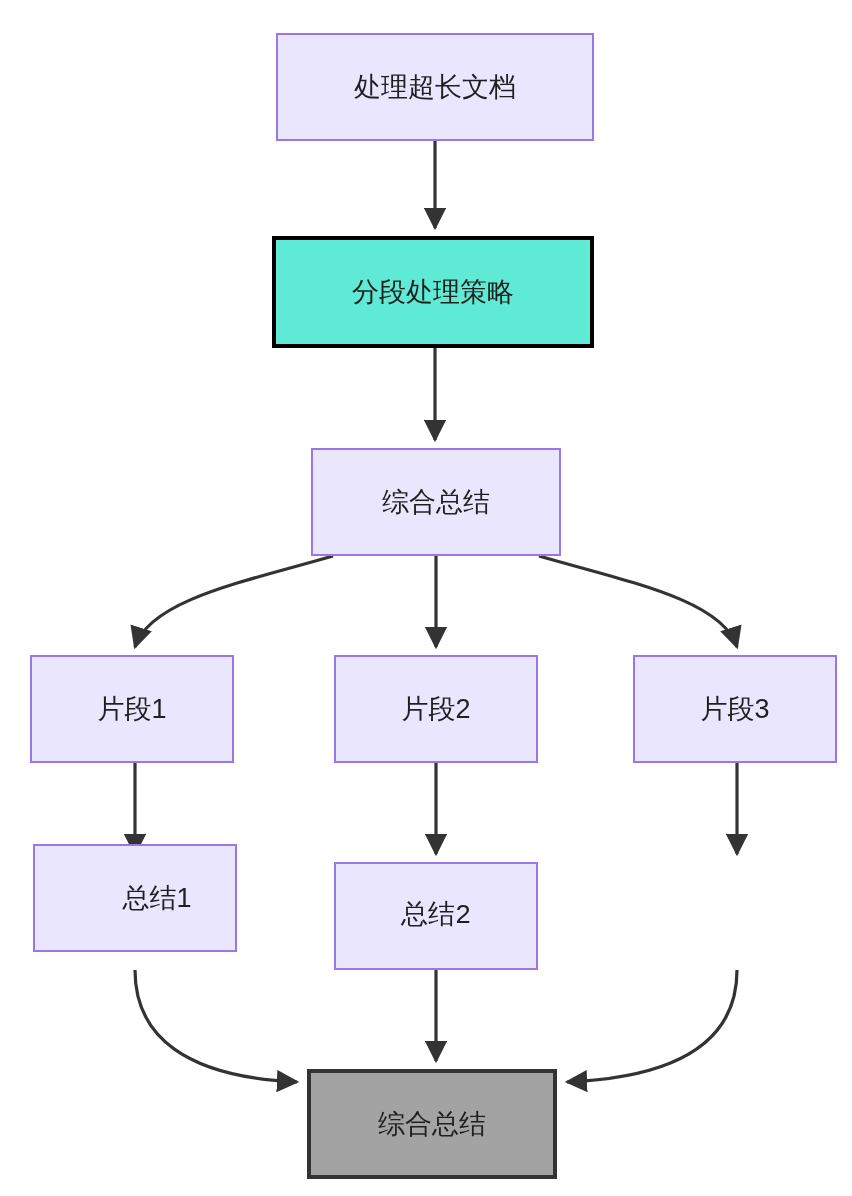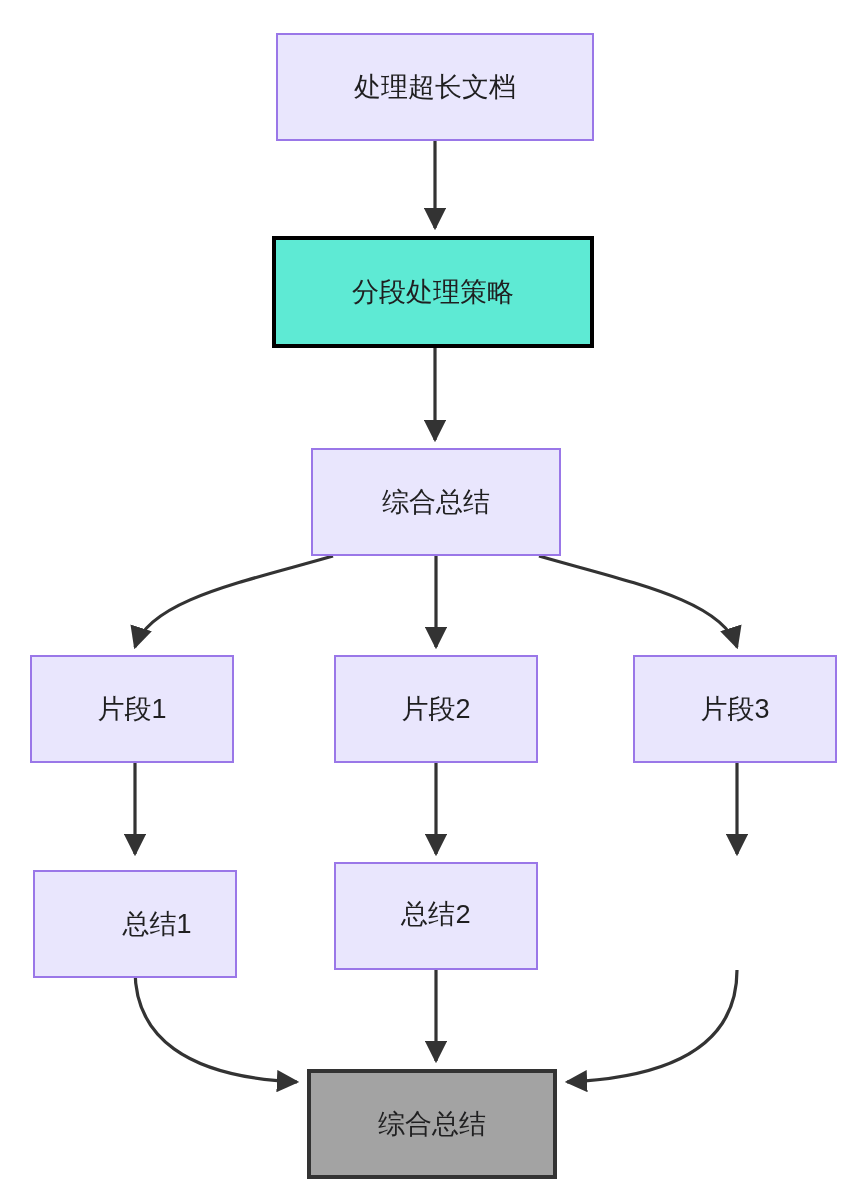--- a/index.html
+++ b/index.html
@@ -60,21 +60,21 @@
 
   
   #node-longdoc   { left: 276px; top: 33px;   width: 318px; height: 108px; }
   #node-strategy  { left: 272px; top: 236px;  width: 322px; height: 112px; }
   #node-source    { left: 311px; top: 448px;  width: 250px; height: 108px; }
 
   #node-chunk1    { left: 30px;  top: 655px;  width: 204px; height: 108px; }
   #node-chunk2    { left: 334px; top: 655px;  width: 204px; height: 108px; }
   #node-chunk3    { left: 633px; top: 655px;  width: 204px; height: 108px; }
 
-  #node-summary1  { left: 33px;  top: 870px;  width: 204px; height: 108px; padding-left: 44px; }
+  #node-summary1  { left: 33px;  top: 844px;  width: 204px; height: 108px; padding-left: 44px; }
   #node-summary2  { left: 334px; top: 862px;  width: 204px; height: 108px; font-family: Liberation Mono, monospace; }
   #node-summary3  { left: 633px; top: 862px;  width: 204px; height: 108px; }
 
   #node-final     { left: 307px; top: 1069px; width: 250px; height: 110px; }
 </style>
 </head>
 <body>
 
 <div id="diagram-root">
 

